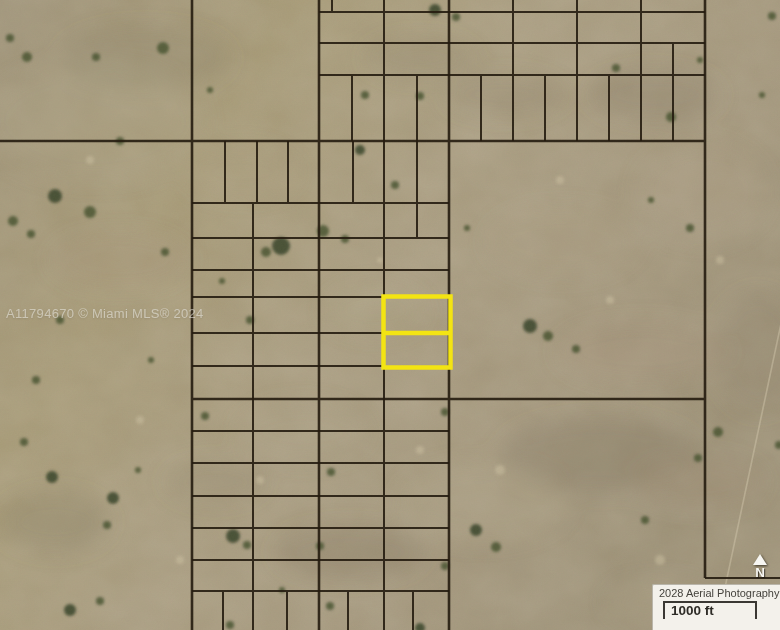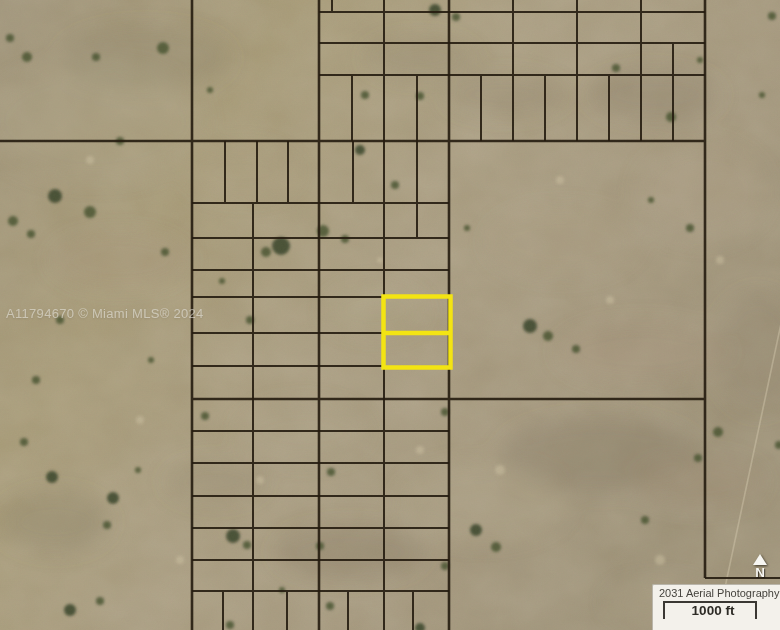--- a/index.html
+++ b/index.html
@@ -31,21 +31,21 @@
   .infobox{
     position:absolute;left:652px;top:584px;width:128px;height:46px;
     background:#f3f1eb;border-left:1px solid #b9b5aa;border-top:1px solid #b9b5aa;
     border-top-left-radius:2px;box-sizing:border-box;padding:2px 0 0 6px;
   }
   .infobox .src{
     font-size:11px;color:#45433d;white-space:nowrap;letter-spacing:0;
   }
   .scalebar{
     position:relative;margin:2px 0 0 4px;width:94px;height:18px;box-sizing:border-box;
-    border-top:2px solid #3a3833;border-left:2px solid #3a3833;border-right:2px solid #3a3833;text-align:center;
+    border-top:2px solid #3a3833;border-left:2px solid #3a3833;border-right:2px solid #3a3833;
   }
   .scalebar .stxt{
     display:block;padding-left:6px;font-size:13.5px;font-weight:600;
     line-height:16px;color:#2d2b26;white-space:nowrap;
   }
 </style>
 </head>
 <body>
 
 <div class="stage">
@@ -214,19 +214,19 @@
   </svg>
 
   <div class="watermark" style="color: rgb(225, 223, 215);">A11794670 © Miami MLS® 2024</div>
 
   <div class="north">
     <span class="tri"></span>
     <span class="nlbl">N</span>
   </div>
 
   <div class="infobox" style="background-color: rgb(243, 241, 235);">
-    <div class="src" style="color: rgb(69, 67, 61);">2031 Aerial Photography</div>
+    <div class="src" style="color: rgb(69, 67, 61);">2028 Aerial Photography</div>
     <div class="scalebar">
       <span class="stxt">1000 ft</span>
     </div>
   </div>
 
 </div>
 
 </body></html>

